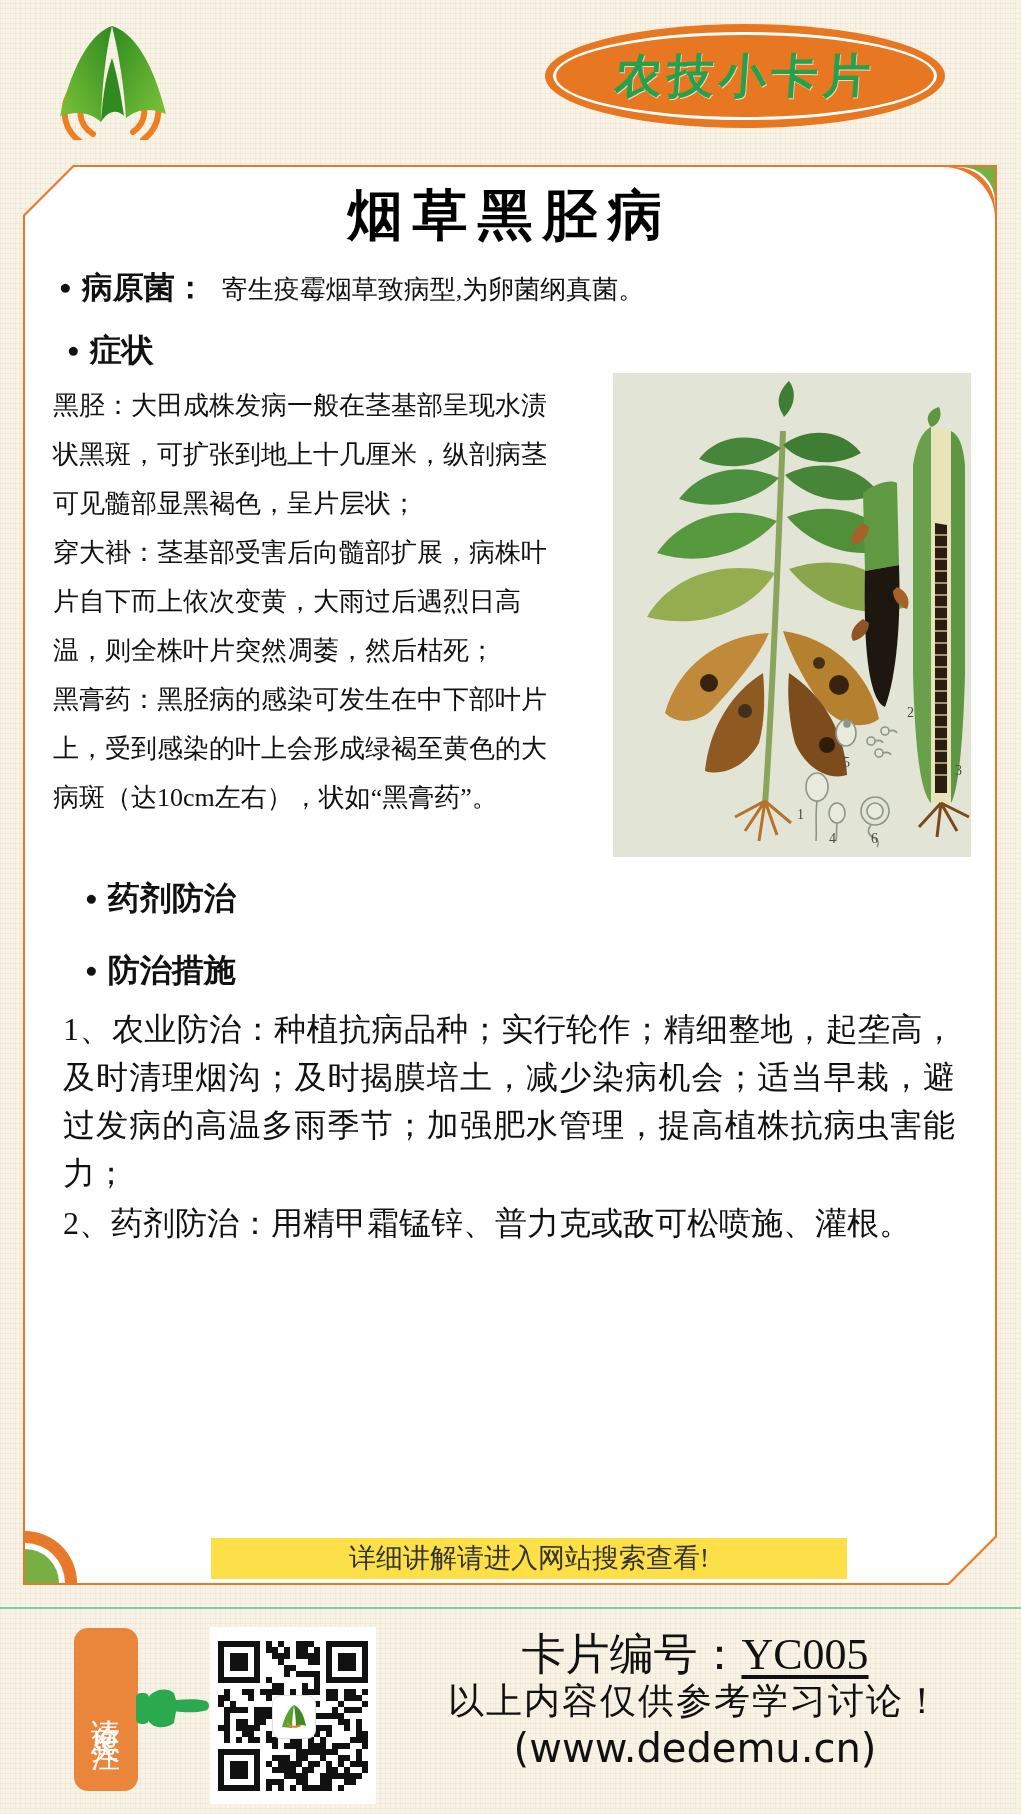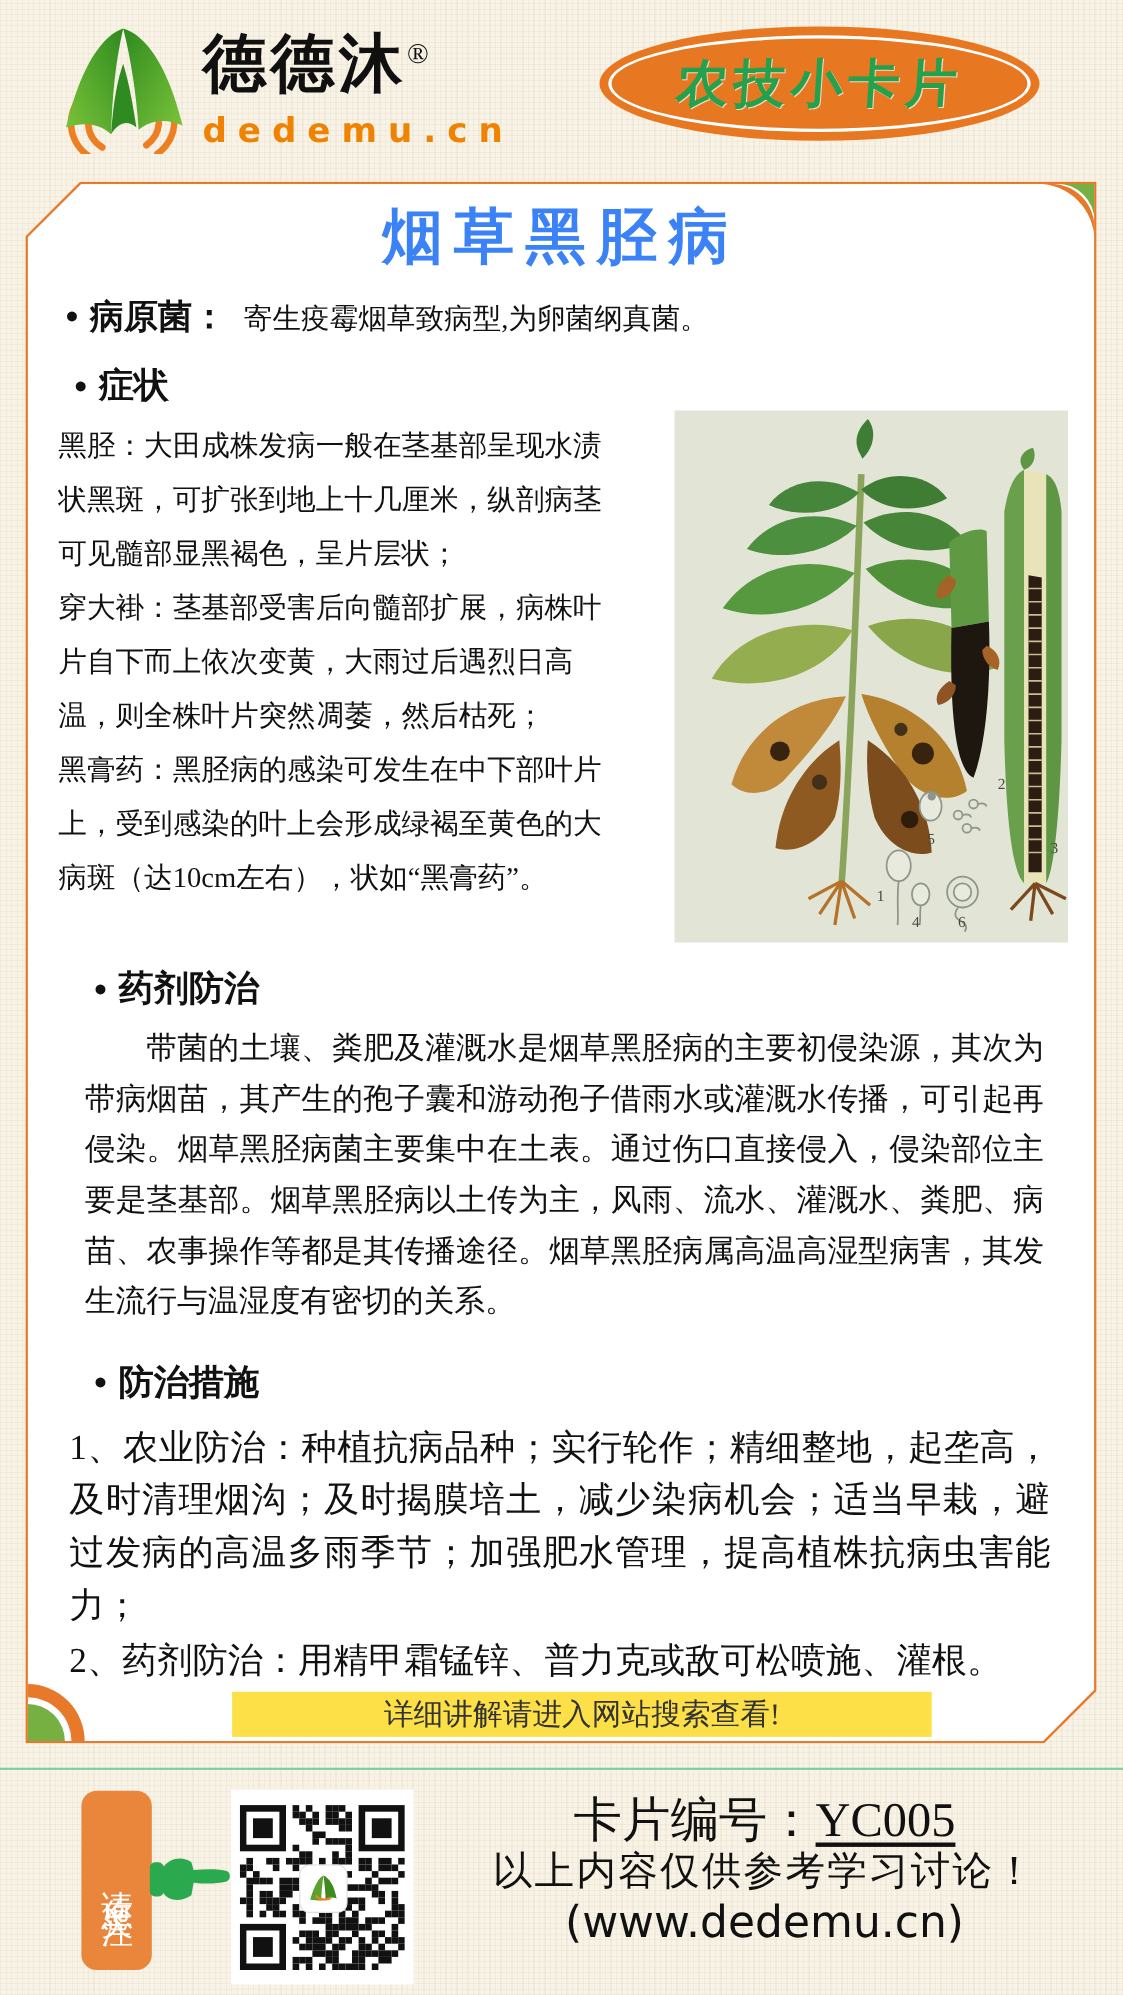--- a/index.html
+++ b/index.html
@@ -23,21 +23,21 @@
   .badge-text{color:#23a14c;font-size:47px;font-weight:bold;letter-spacing:5px;
     text-shadow:1px 1px 0 rgba(255,255,255,.7);transform:skewX(-4deg);}
   
   .card{position:absolute;left:23px;top:165px;width:974px;height:1420px;background:#e8782a;
     clip-path:polygon(50px 0,100% 0,100% calc(100% - 48px),calc(100% - 48px) 100%,0 100%,0 50px);}
   .card-inner{position:absolute;inset:2px;background:#fff;
     clip-path:polygon(49px 0,100% 0,100% calc(100% - 47px),calc(100% - 47px) 100%,0 100%,0 49px);}
   .corner-tr{position:absolute;top:0;right:0;}
   .corner-bl{position:absolute;bottom:0;left:0;}
   .card-title{margin:12px 0 0;text-align:center;font-size:55px;font-weight:bold;
-    color:#3b82f6;letter-spacing:10px;}
+    color:#000000;letter-spacing:10px;}
   .pathogen-row{margin:14px 0 0 34px;display:flex;align-items:baseline;}
   .bullet{font-size:21px;margin-right:10px;position:relative;top:-4px;}
   .pathogen-label{font-size:31px;font-weight:bold;}
   .pathogen-text{font-size:26px;margin-left:16px;}
   .section-heading{display:flex;align-items:baseline;font-size:32px;font-weight:bold;}
   .h-symptoms{margin:20px 0 0 42px;}
   .h-infection{margin:20px 0 0 60px;}
   .h-control{margin:28px 0 0 60px;}
   .symptoms-row{display:flex;margin-top:8px;padding-left:28px;}
   .symptoms-text{width:500px;font-size:26px;line-height:49px;white-space:pre-line;}
@@ -89,24 +89,20 @@
         <g fill="none" stroke="#ee7e22" stroke-width="6" stroke-linecap="round">
           <path d="M38,80 a30,27 0 0 0 3,42"></path>
           <path d="M27,71 a44,39 0 0 0 3,60"></path>
           <path d="M84,80 a30,27 0 0 1 -3,40"></path>
           <path d="M95,72 a44,39 0 0 1 -4,56"></path>
         </g>
         <path d="M8,104 C22,46 42,20 60,14 C53,44 50,76 49,110 C36,98 20,100 8,104 Z" fill="url(#lg1)"></path>
         <path d="M60,14 C80,20 100,46 114,102 C100,96 86,96 74,106 C72,74 67,42 60,14 Z" fill="url(#lg2)"></path>
         <path d="M49,110 C51,80 55,60 60,46 C65,62 69,84 72,104 C64,96 55,100 49,110 Z" fill="#2f8a1f"></path>
       </svg>
-      <div class="brand-text">
-        <div class="brand-name"><span>德德沐</span><sup>®</sup></div>
-        <div class="brand-domain">dedemu.cn</div>
-      </div>
     </div>
     <div class="badge">
       <span class="badge-text">农技小卡片</span>
     </div>
   </div>
 
   <div class="card">
     <div class="card-inner">
 
       <svg class="corner-tr" width="58" height="58" viewBox="0 0 58 58">
@@ -213,21 +209,20 @@
             <text x="230" y="394">5</text>
             <text x="258" y="470">6</text>
           </g>
         </svg>
       </div>
 
       <div class="section-heading h-infection">
         <span class="bullet">●</span>
         <span>药剂防治</span>
       </div>
-      <p class="infection-text">带菌的土壤、粪肥及灌溉水是烟草黑胫病的主要初侵染源，其次为带病烟苗，其产生的孢子囊和游动孢子借雨水或灌溉水传播，可引起再侵染。烟草黑胫病菌主要集中在土表。通过伤口直接侵入，侵染部位主要是茎基部。烟草黑胫病以土传为主，风雨、流水、灌溉水、粪肥、病苗、农事操作等都是其传播途径。烟草黑胫病属高温高湿型病害，其发生流行与温湿度有密切的关系。</p>
 
       <div class="section-heading h-control">
         <span class="bullet">●</span>
         <span>防治措施</span>
       </div>
       <p class="control-item">1、农业防治：种植抗病品种；实行轮作；精细整地，起垄高，及时清理烟沟；及时揭膜培土，减少染病机会；适当早栽，避过发病的高温多雨季节；加强肥水管理，提高植株抗病虫害能力；</p>
       <p class="control-item">2、药剂防治：用精甲霜锰锌、普力克或敌可松喷施、灌根。</p>
 
       <div class="notice-bar">详细讲解请进入网站搜索查看!</div>
     </div>

